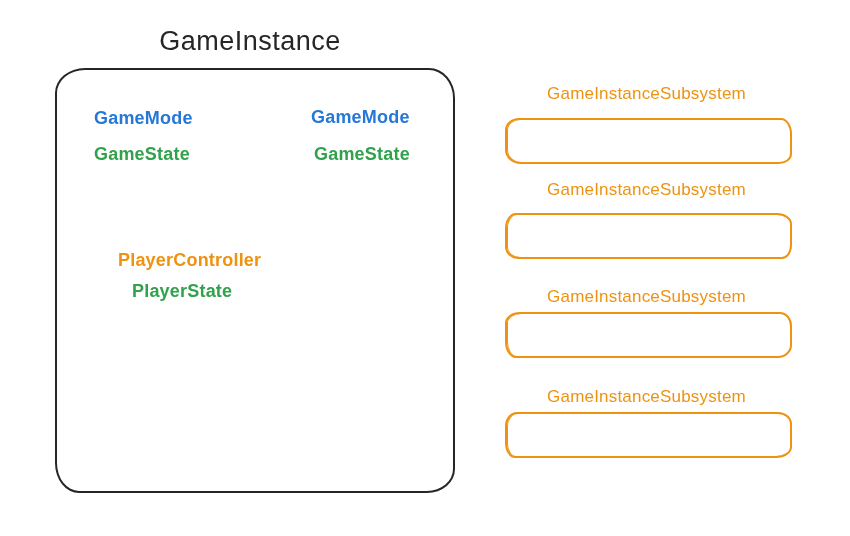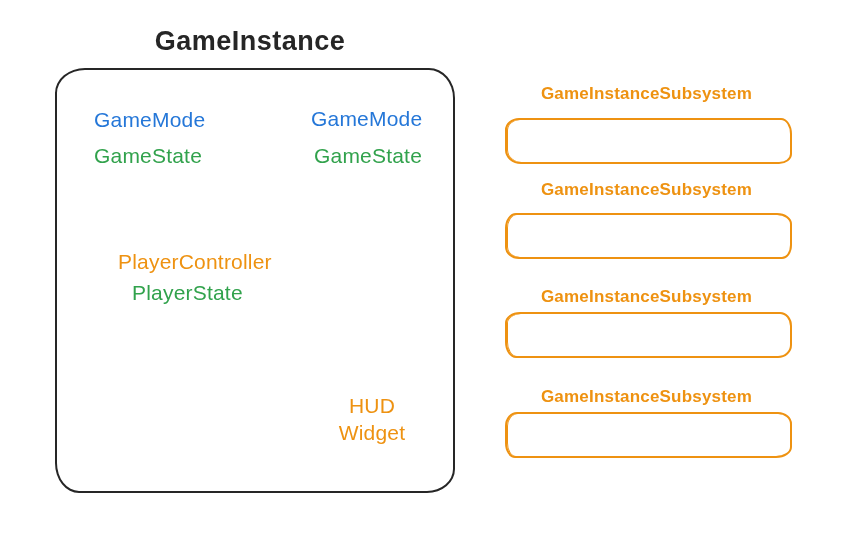--- a/index.html
+++ b/index.html
@@ -15,39 +15,39 @@
     background: #ffffff;
     overflow: hidden;
   }
   .title {
     position: absolute;
     left: 50px;
     top: 26px;
     width: 400px;
     text-align: center;
     font-size: 27px;
-    font-weight: 700;
+    font-weight: 400;
     letter-spacing: 0.5px;
     color: var(--c-ink);
   }
   
   .instance-box {
     position: absolute;
     left: 55px;
     top: 68px;
     width: 396px;
     height: 421px;
     background: #ffffff;
     border: 2.5px solid var(--c-ink);
     border-radius: 30px 26px 28px 24px / 25px 30px 24px 30px;
   }
   .lbl {
     position: absolute;
-    font-size: 21px;
-    font-weight: 400;
+    font-size: 18px;
+    font-weight: 700;
     letter-spacing: 0.2px;
     white-space: nowrap;
   }
   .c-blue   { color: var(--c-blue); }
   .c-green  { color: var(--c-green); }
   .c-orange { color: var(--c-orange); }
 
   .hud-block {
     position: absolute;
     left: 235px;
@@ -57,21 +57,21 @@
     line-height: 27px;
   }
 
   
   .sub-label {
     position: absolute;
     left: 505px;
     width: 283px;
     text-align: center;
     font-size: 17px;
-    font-weight: 700;
+    font-weight: 400;
     letter-spacing: 0.2px;
     color: var(--c-orange);
     white-space: nowrap;
   }
   .sub-box {
     position: absolute;
     left: 505px;
     width: 283px;
     height: 42px;
     background: #ffffff;
@@ -93,24 +93,20 @@
   <div class="instance-box">
     <span class="lbl c-blue" style="left:37px; top:38px">GameMode</span>
     <span class="lbl c-green" style="left:37px; top:74px">GameState</span>
 
     <span class="lbl c-blue" style="left:254px; top:37px">GameMode</span>
     <span class="lbl c-green" style="left:257px; top:74px">GameState</span>
 
     <span class="lbl c-green" style="left:75px; top:211px">PlayerState</span>
     <span class="lbl c-orange" style="left:61px; top:180px">PlayerController</span>
 
-    <div class="hud-block">
-      <div class="lbl c-orange" style="position:static">HUD</div>
-      <div class="lbl c-orange" style="position:static">Widget</div>
-    </div>
   </div>
 
   <div class="sub-label" style="top:84px">GameInstanceSubsystem</div>
   <div class="sub-box" style="top:118px"></div>
 
   <div class="sub-label" style="top:180px">GameInstanceSubsystem</div>
   <div class="sub-box v2" style="top:213px"></div>
 
   <div class="sub-label" style="top:287px">GameInstanceSubsystem</div>
   <div class="sub-box v3" style="top:312px"></div>

